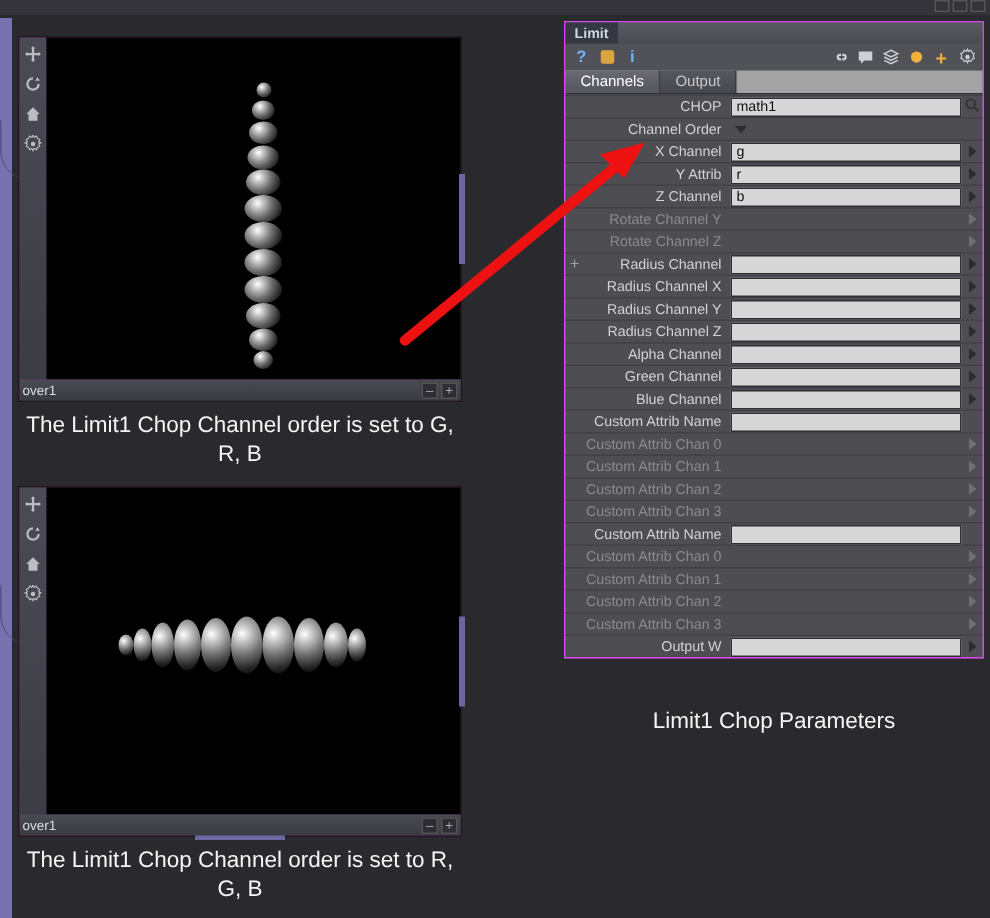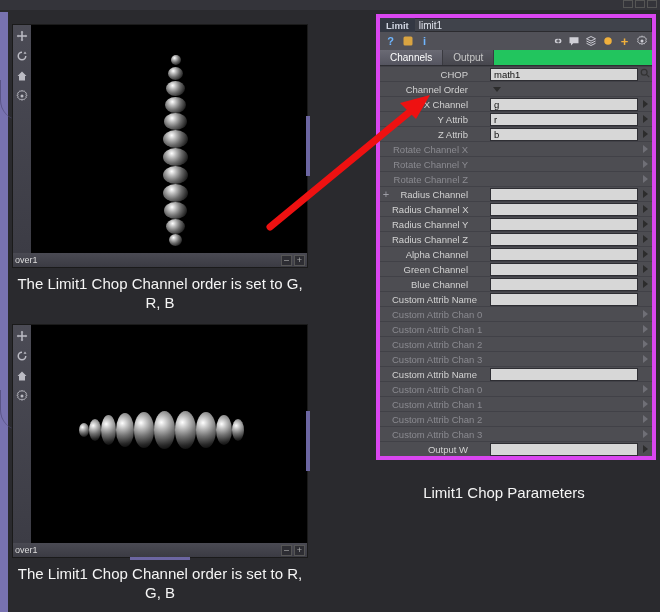--- a/index.html
+++ b/index.html
@@ -82,21 +82,21 @@
     color: #f5f5f5;
     font-size: 15px;
     line-height: 1.25;
   }
 
   
   .param-panel {
     position: absolute;
     top: 14px; right: 4px; width: 280px;
     background: #4d4d52;
-    border: 4px solid #d946ef;
+    border: 1px solid #d946ef;
   }
   .pp-header {
     height: 14px; display:flex; align-items:center;
     background: linear-gradient(#5a5a63,#4a4a53);
     font-size: 10px;
   }
   .pp-header .optype {
     background:#333843; color:#cfd4e0; font-weight:bold;
     padding: 0 6px; height:100%; display:flex; align-items:center;
     font-size: 9.5px;
@@ -107,42 +107,42 @@
   }
   .pp-iconbar {
     height: 18px; display:flex; align-items:center; justify-content:space-between;
     background:#515158; padding:0 4px;
   }
   .pp-iconbar .grp { display:flex; gap:4px; align-items:center; }
   .mini-icon { width:13px; height:13px; display:flex; align-items:center; justify-content:center; }
   .mini-icon svg { width:12px; height:12px; }
   .tabs {
     height:16px; display:flex; gap:0px;
-    background:#22c55e; border-bottom:1px solid #2e2e33;
+    background:#a3a3a3; border-bottom:1px solid #2e2e33;
   }
   .tab {
     padding: 0 10px; font-size:10px; color:#c8c8c8;
     display:flex; align-items:center;
     border-right:1px solid #3a3a40;
     background: linear-gradient(#575760,#47474e);
   }
   .tab.active {
     background: linear-gradient(#6a6a74,#555560);
     color:#fff;
   }
   .params {
     display:flex; flex-direction:column;
   }
   .prow {
     display:flex; align-items:center; height:15px;
     border-top:1px solid #414147;
   }
   .prow .pre { width:12px; text-align:center; color:#9e9ea6; font-size:11px;}
   .prow .label {
-    width: 98px; text-align:right; padding-right:22px;
+    width: 98px; text-align:right; padding-right:6px;
     font-size:9.5px; color:#d2d2d2; white-space:nowrap;
   }
   .prow.disabled .label { color:#8a8a90; }
   .prow .val {
     flex:1; height:13px; margin:1px 0;
     background:#d7d7d7; color:#111; font-size:9.5px;
     border:1px solid #2e2e33; padding:0 3px;
     display:flex; align-items:center;
   }
   .prow .val.dark { background:#595960; color:#ddd; }
@@ -151,22 +151,22 @@
   .tri-r {
     width:0;height:0;border-top:4px solid transparent;border-bottom:4px solid transparent;border-left:5px solid #2c2c2c;
   }
   .tri-r.dim { border-left-color:#6f6f76; }
   .tri-d {
     width:0;height:0;border-left:4px solid transparent;border-right:4px solid transparent;border-top:5px solid #2c2c2c;
   }
   .search-ic svg { width:10px;height:10px; stroke:#333; fill:none;}
 
   .panel-caption {
-    position:absolute; width:280px; right:16px;
-    text-align:center; font-size:15px; color:#f5f5f5;margin-top:12px;
+    position:absolute; width:280px; right:4px;
+    text-align:center; font-size:15px; color:#f5f5f5;
   }
 
   
   .red-arrow {
     position:absolute;
     pointer-events:none;
   }
 </style>
 </head>
 <body>
@@ -279,21 +279,20 @@
       <div class="sbtn">–</div>
       <div class="sbtn">+</div>
     </div>
   </div>
 </div>
 <div class="caption" style="top:565px;">The Limit1 Chop Channel order is set to R, G, B</div>
 
 <div class="param-panel">
   <div class="pp-header">
     <div class="optype">Limit</div>
-    <input type="text" value="limit1" style="">
   </div>
   <div class="pp-iconbar">
     <div class="grp">
       <div class="mini-icon" style="color:#6fb6ff;font-weight:bold;font-size:11px;">?</div>
       <div class="mini-icon">
           <svg viewBox="0 0 16 16">
             <rect x="2" y="2" width="12" height="12" rx="2" fill="#d9a441"></rect>
           </svg>
         </div>
       <div class="mini-icon" style="color:#6fb6ff;font-weight:bold;font-size:11px;">i</div>
@@ -362,32 +361,24 @@
       <div class="prow">
         <div class="pre"></div>
         <div class="label">Y Attrib</div>
         <div class="val">r</div>
         <div class="post">
           <div class="tri-r"></div>
         </div>
       </div>
       <div class="prow">
         <div class="pre"></div>
-        <div class="label">Z Attrib</div>
+        <div class="label">Z Channel</div>
         <div class="val">b</div>
         <div class="post">
           <div class="tri-r"></div>
-        </div>
-      </div>
-      <div class="prow disabled">
-        <div class="pre"></div>
-        <div class="label">Rotate Channel X</div>
-        <div style="flex: 1 1 0%;"></div>
-        <div class="post">
-          <div class="tri-r dim"></div>
         </div>
       </div>
       <div class="prow disabled">
         <div class="pre"></div>
         <div class="label">Rotate Channel Y</div>
         <div style="flex: 1 1 0%;"></div>
         <div class="post">
           <div class="tri-r dim"></div>
         </div>
       </div>

